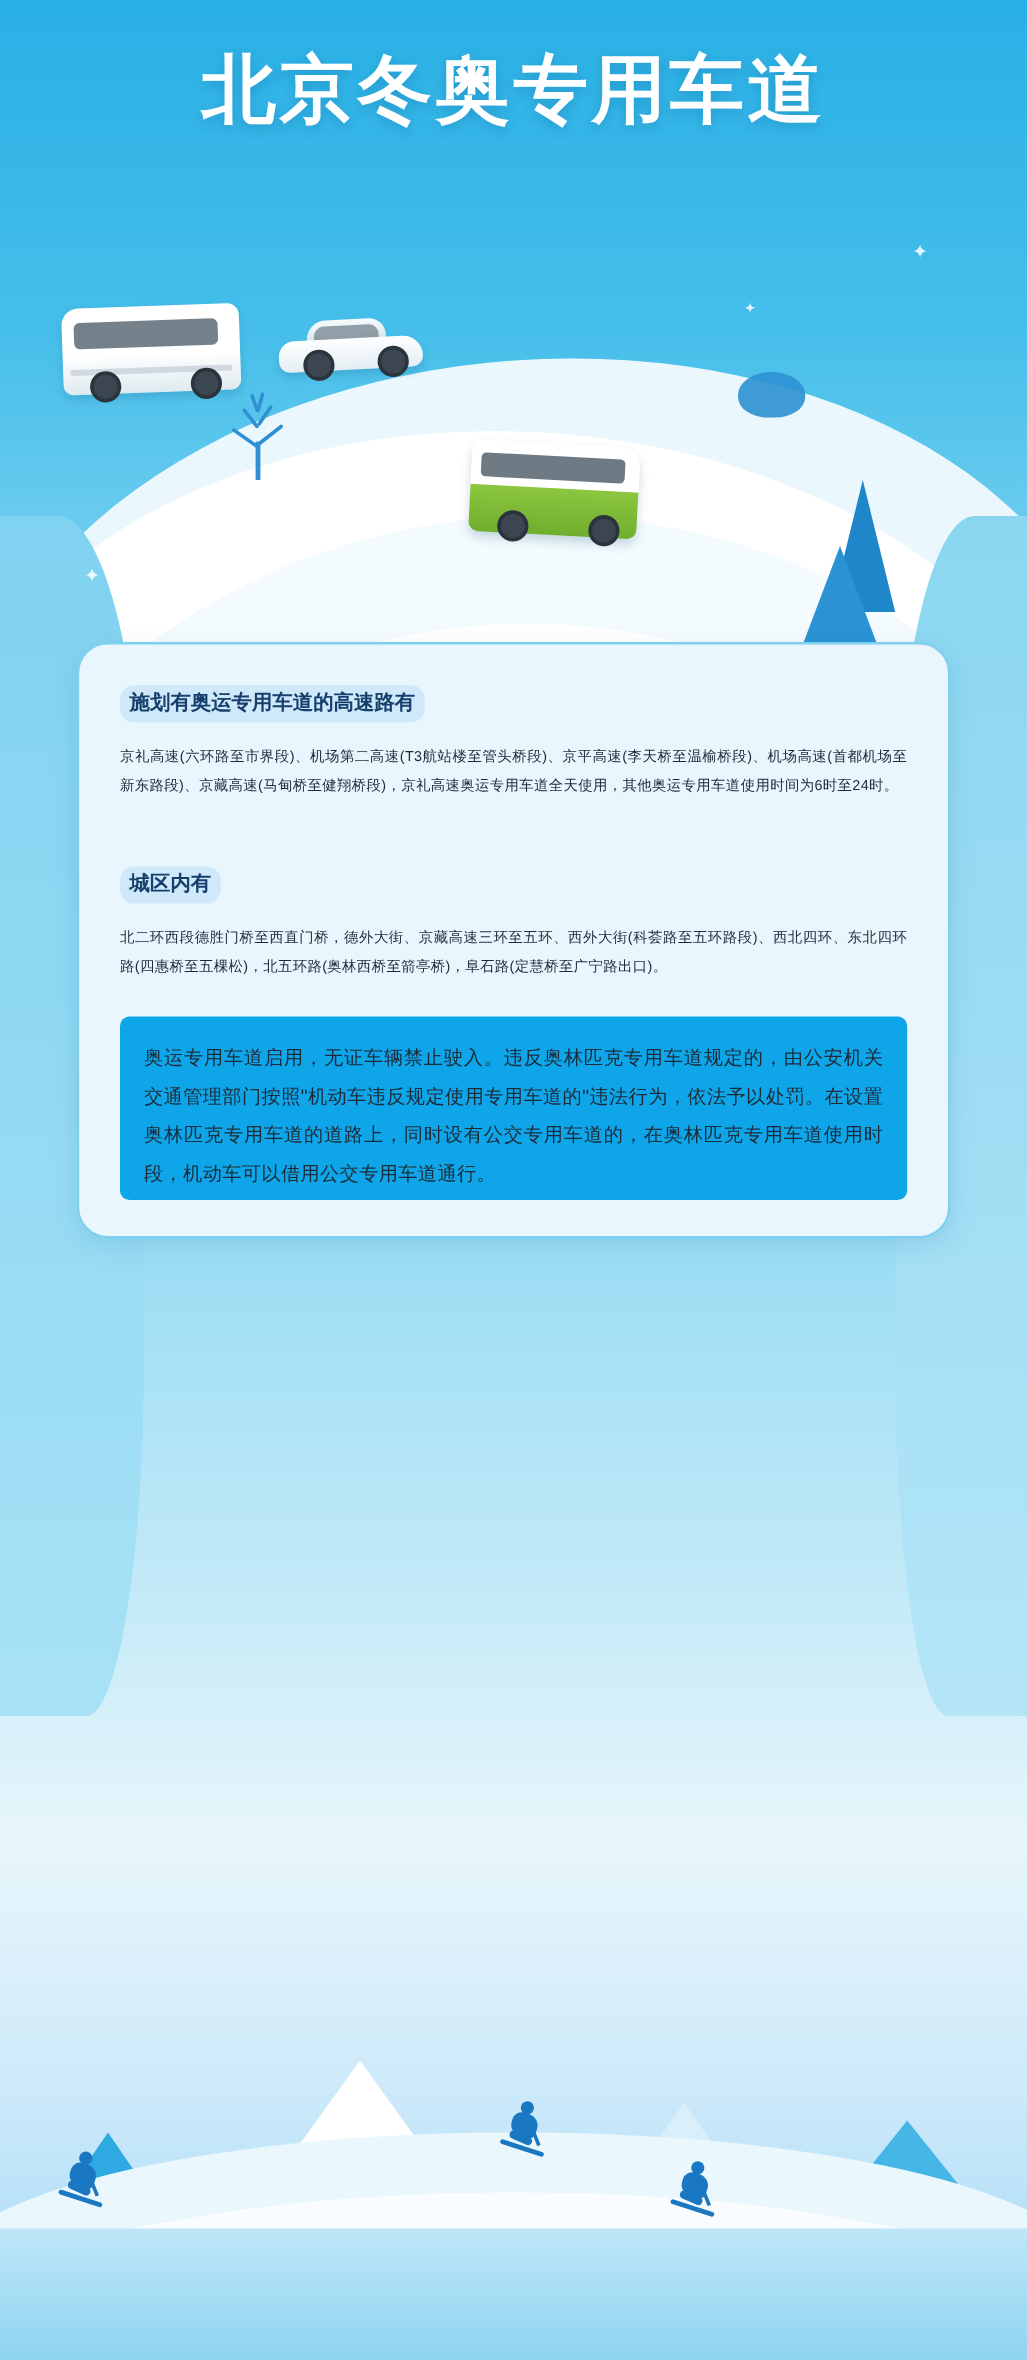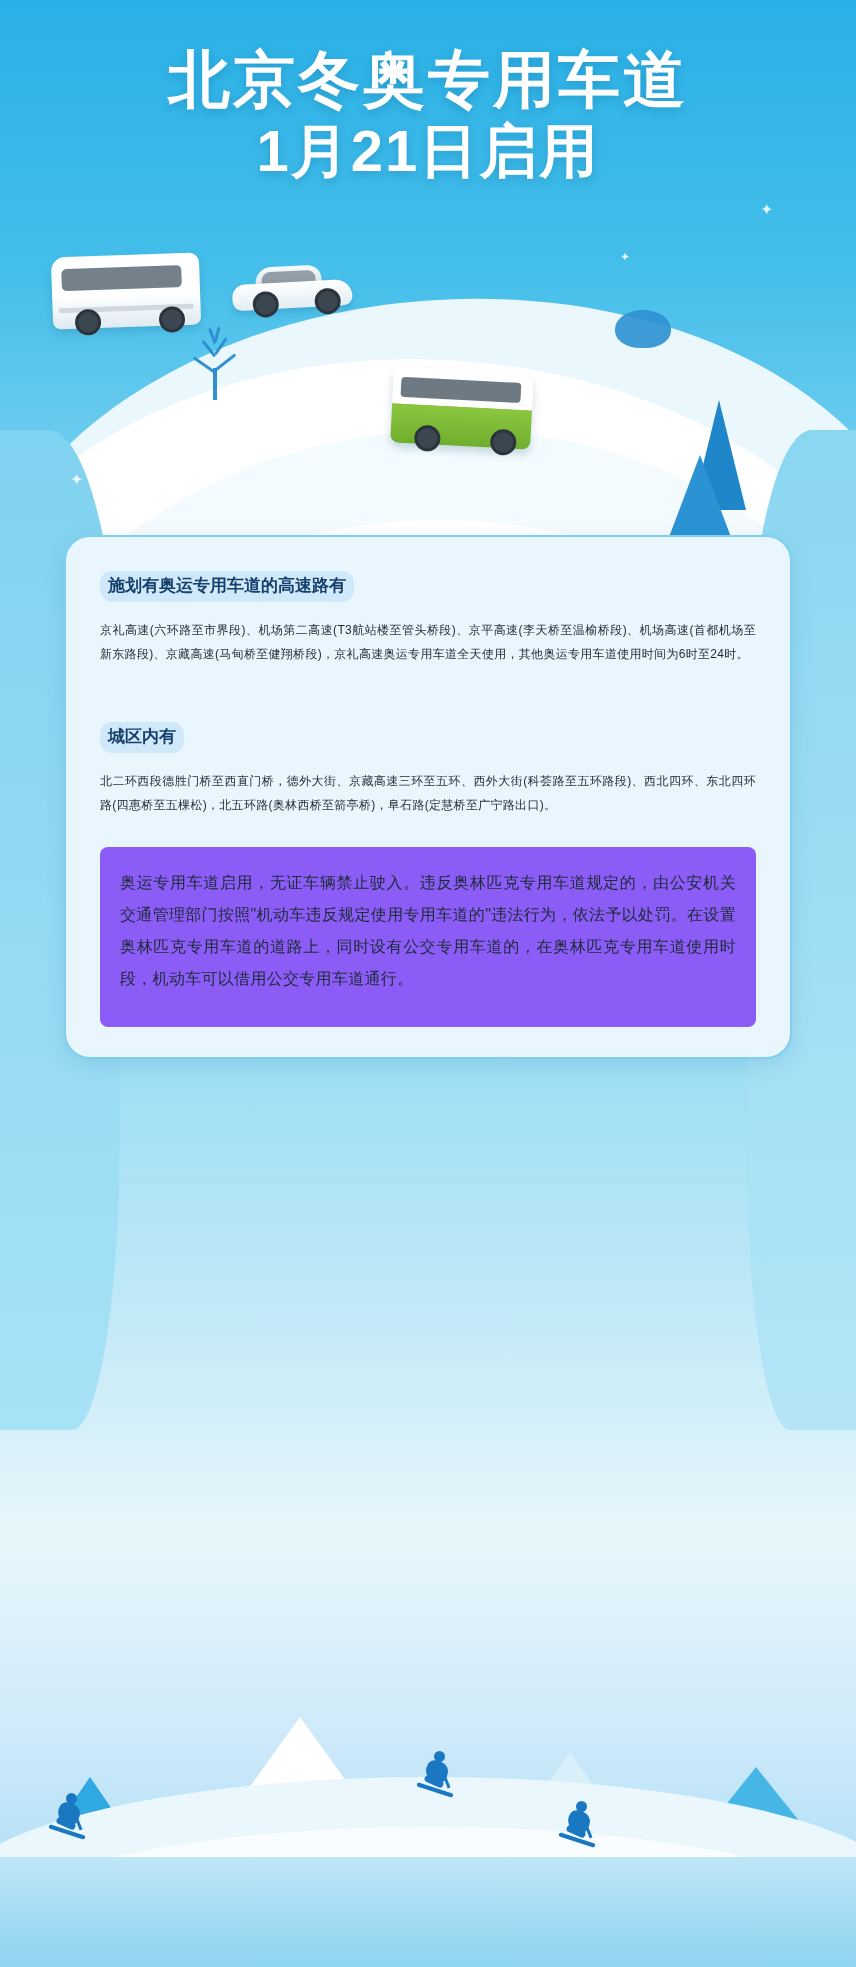--- a/index.html
+++ b/index.html
@@ -64,20 +64,21 @@
     text-align: center;
     z-index: 6;
   }
   .title-line1 {
     font-size: 62px;
     font-weight: bold;
     color: #ffffff;
     letter-spacing: 3px;
     line-height: 1.15;
     text-shadow: 0 3px 10px rgba(0, 80, 130, 0.25);
+    font-family: Liberation Mono, monospace;
   }
   .title-line2 {
     font-size: 58px;
     font-weight: bold;
     color: #ffffff;
     letter-spacing: 2px;
     line-height: 1.25;
     text-shadow: 0 3px 10px rgba(0, 80, 130, 0.25);
   }
 
@@ -211,23 +212,23 @@
     font-size: 12px;
     line-height: 2.0;
     color: #1d2b38;
     margin: 0 0 6px 0;
     text-align: justify;
     letter-spacing: .3px;
   }
 
   .notice {
     margin-top: 30px;
-    background: #8b5cf6;
+    background: #0ea5e9;
     border-radius: 8px;
-    padding: 20px 20px 32px 20px;
+    padding: 20px 20px 5px 20px;
     font-size: 16px;
     line-height: 2.0;
     color: #1d2b38;
     text-align: justify;
     letter-spacing: .3px;
   }
 
   
   .bottom {
     position: absolute;
@@ -311,21 +312,20 @@
 
   <div class="left-blue"></div>
   <div class="right-blue"></div>
 
   <div class="snowflake" style="left:70px; top:470px;">✦</div>
   <div class="snowflake" style="left:760px; top:200px;">✦</div>
   <div class="snowflake" style="left:620px; top:250px; font-size:12px;">✦</div>
 
   <div class="title-wrap">
     <div class="title-line1">北京冬奥专用车道</div>
-    <div class="title-line2">1月21日启用</div>
   </div>
 
   <div class="vehicle bus-white">
     <div class="win"></div>
     <div class="stripe"></div>
     <div class="wheel" style="left:22px;"></div>
     <div class="wheel" style="left:106px;"></div>
   </div>
 
   <div class="vehicle car-white">

